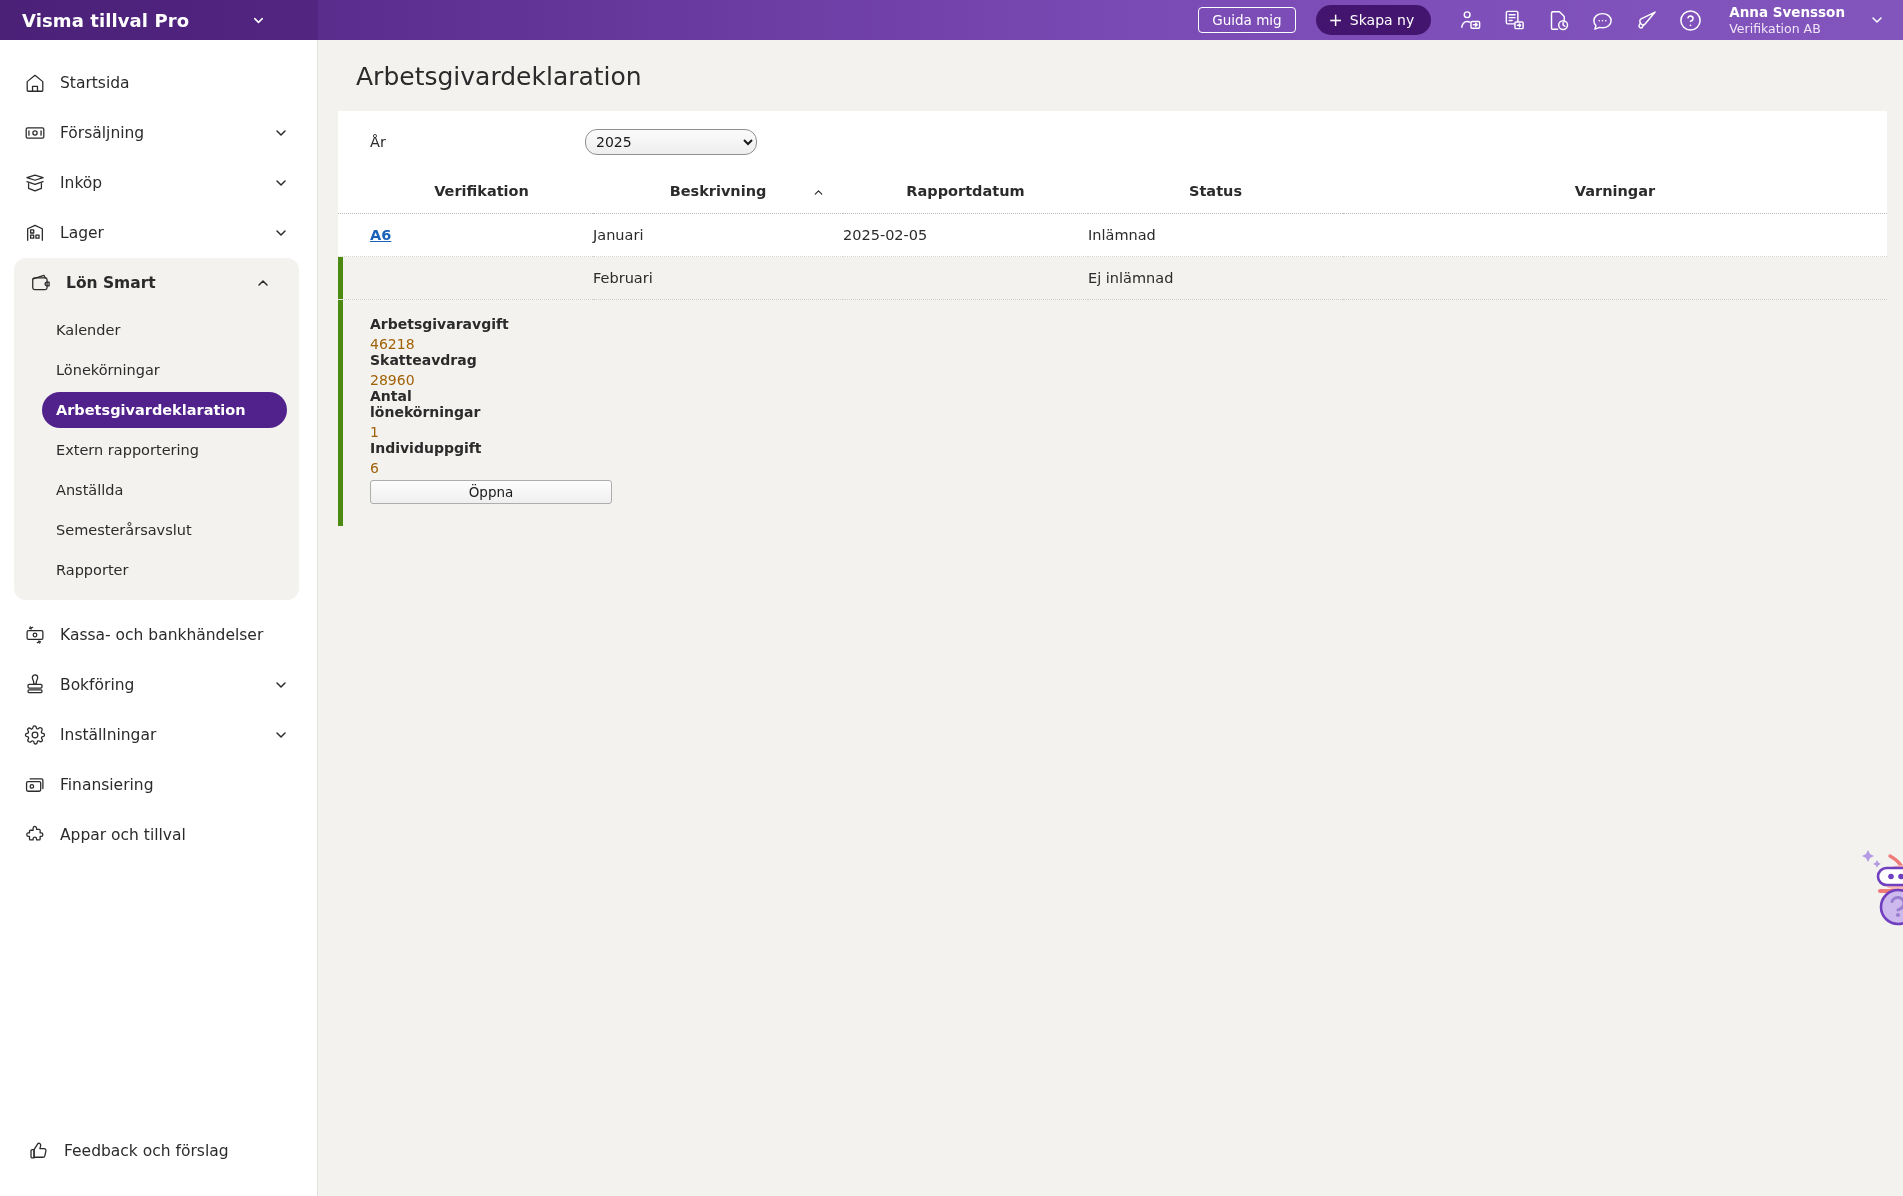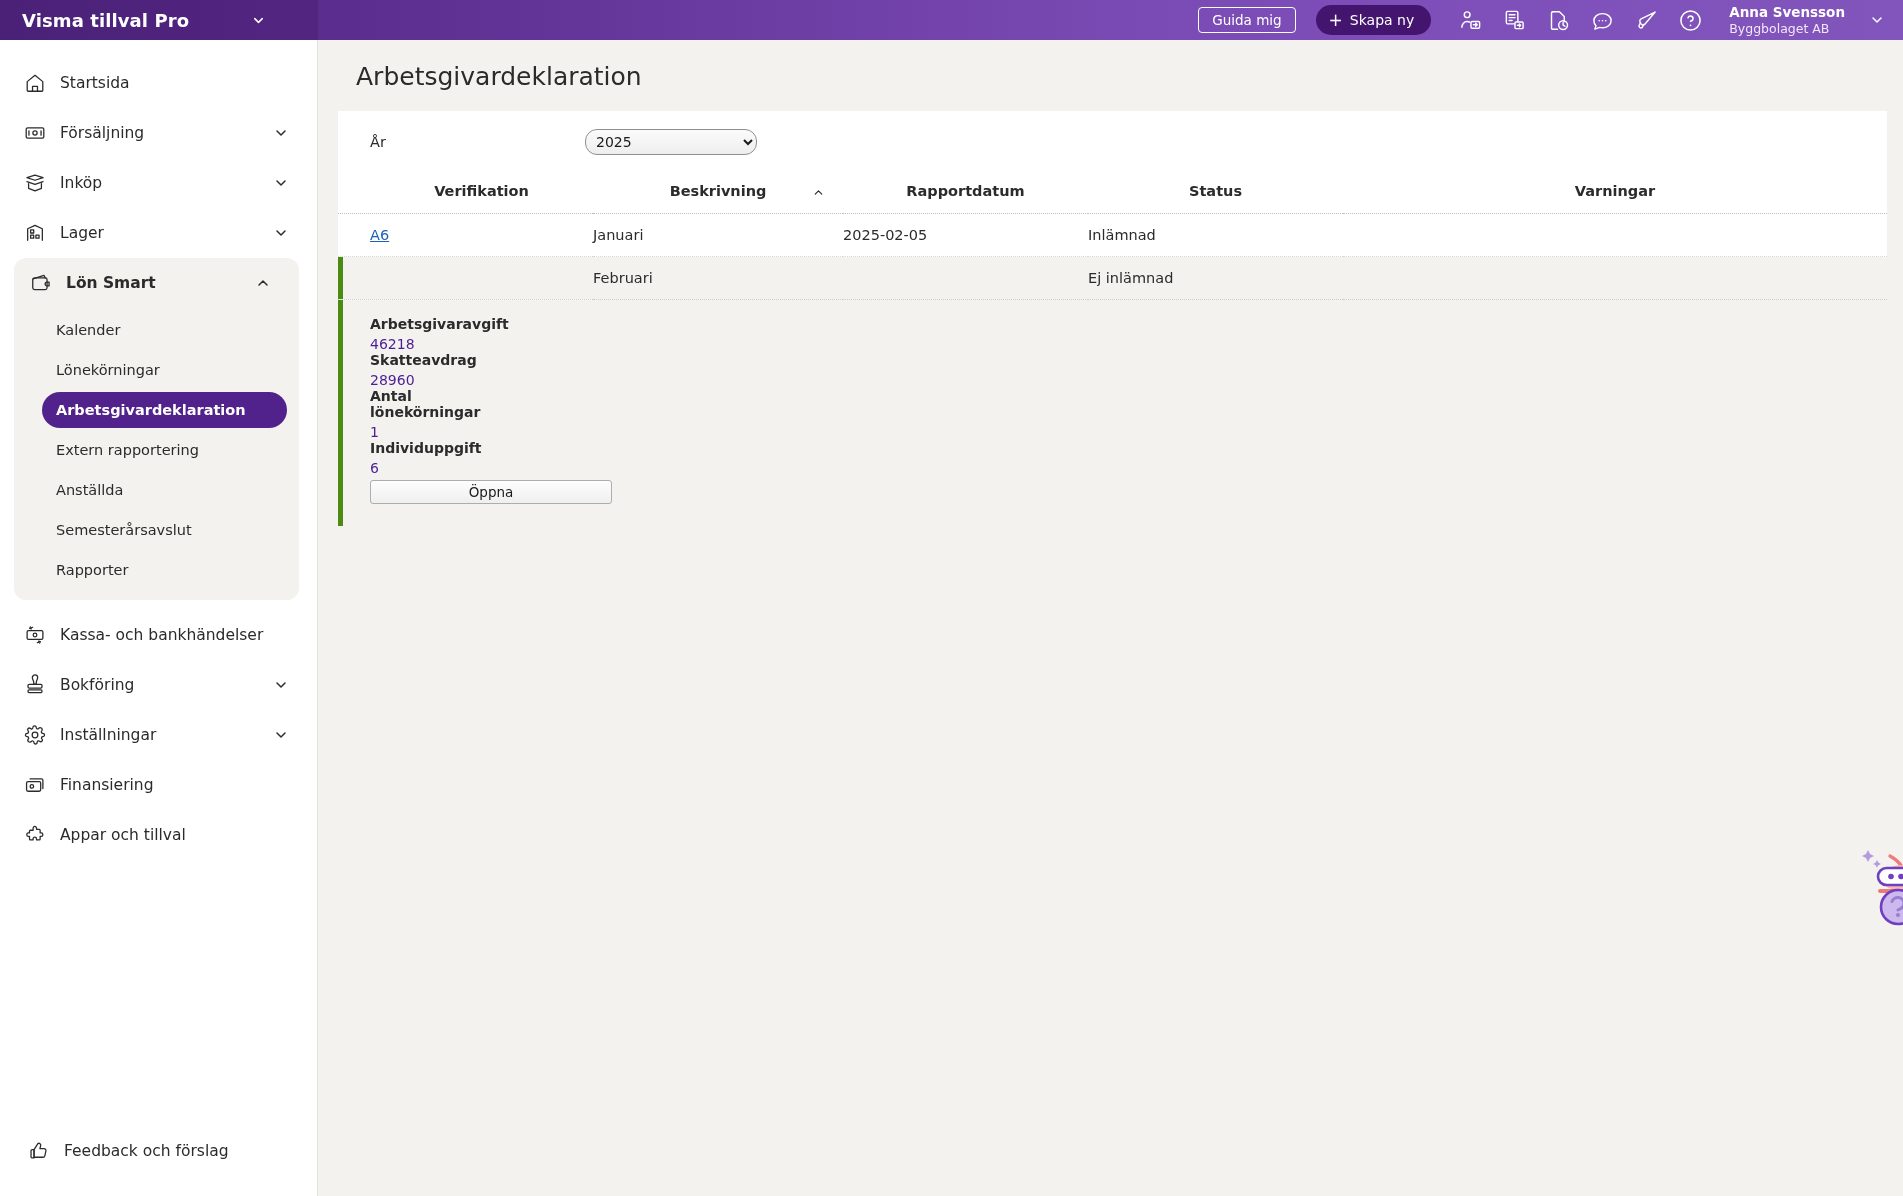--- a/index.html
+++ b/index.html
@@ -107,21 +107,21 @@
   table.grid { width: 100%; border-collapse: collapse; table-layout: fixed; }
   table.grid th {
     text-align: center; font-size: 14.5px; font-weight: 700; color: #2b2b2b;
     padding: 10px 0 14px 0; border-bottom: 1px dotted #bdbdbd;
     vertical-align: bottom;
   }
   table.grid td {
     font-size: 14.5px; color: #2b2b2b; padding: 13px 0 13px 0;
     border-bottom: 1px dotted #d8d6d2; vertical-align: middle;
   }
-  .c1 { width: 255px; padding-left: 32px !important; }
+  .c1 { width: 255px; padding-left: 32px !important; font-weight: bold; }
   .c2 { width: 250px; }
   .c3 { width: 245px; }
   .c4 { width: 255px; }
   .c5 { width: auto; }
   th.c2 { position: relative; padding-right: 26px; }
   .sort-caret {
     position: absolute; right: 18px; bottom: 14px; color: #2b2b2b;
     display: inline-flex; align-items: center; cursor: pointer;
   }
   .verif-link { color: #1a61b8; text-decoration: underline; cursor: pointer; font-size: 14.5px; }
@@ -138,21 +138,21 @@
   }
   .detail-inner {
     display: flex; align-items: flex-start; padding: 16px 20px 22px 32px; flex-direction: column;
   }
   .dcol { display: flex; flex-direction: column; gap: 4px; }
   .dcol-1 { width: 305px; }
   .dcol-2 { width: 212px; }
   .dcol-3 { width: 140px; }
   .dcol-4 { width: auto; flex: 1 1 auto; }
   .dlabel { font-size: 14px; font-weight: 700; color: #2b2b2b; }
-  .dvalue { font-size: 14px; color: #4c1d95; }
+  .dvalue { font-size: 14px; color: #a16207; }
   .open-btn {
     width: 242px; height: 24px; margin-top: 4px;
     border: 1px solid #adadad; border-radius: 3px;
     background: linear-gradient(to bottom,#fdfdfd,#efefef);
     font-size: 13.5px; font-family: inherit; color: #1a1a1a; cursor: pointer;
   }
 
   
   .help-widget {
     position: absolute; right: 0; top: 830px; width: 53px; height: 100px;
@@ -225,21 +225,21 @@
       <svg width="25" height="25" viewBox="0 0 24 24" fill="none" stroke="#ffffff" stroke-width="1.5" stroke-linecap="round" stroke-linejoin="round">
         <circle cx="12" cy="12" r="9.2"></circle>
           <path d="M9.6 9.4a2.5 2.5 0 0 1 4.85.85c0 1.7-2.45 2.55-2.45 2.55"></path>
           <circle cx="12" cy="16.6" r=".85" fill="#ffffff" stroke="none"></circle>
       </svg>
     </span>
   </div>
 
   <div class="user-box">
     <span class="user-name">Anna Svensson</span>
-    <span class="user-org">Byggbolaget AB</span>
+    <span class="user-org">Verifikation AB</span>
   </div>
   <span class="user-caret">
     <svg width="16" height="16" viewBox="0 0 24 24" fill="none" stroke="currentColor" stroke-width="2.2" stroke-linecap="round" stroke-linejoin="round">
         <polyline points="6 9 12 15 18 9"></polyline>
       </svg>
   </span>
 </div>
 
 <nav class="sidebar">
   <div class="sb-scroll">

